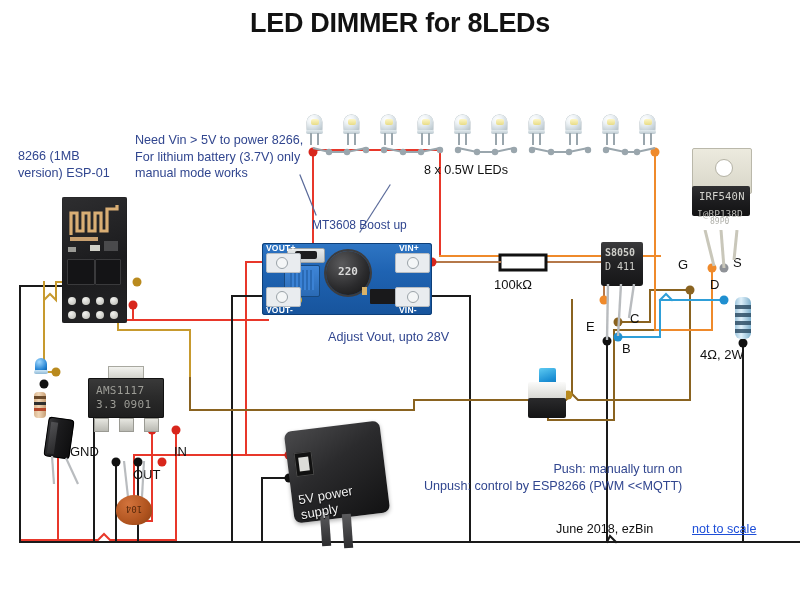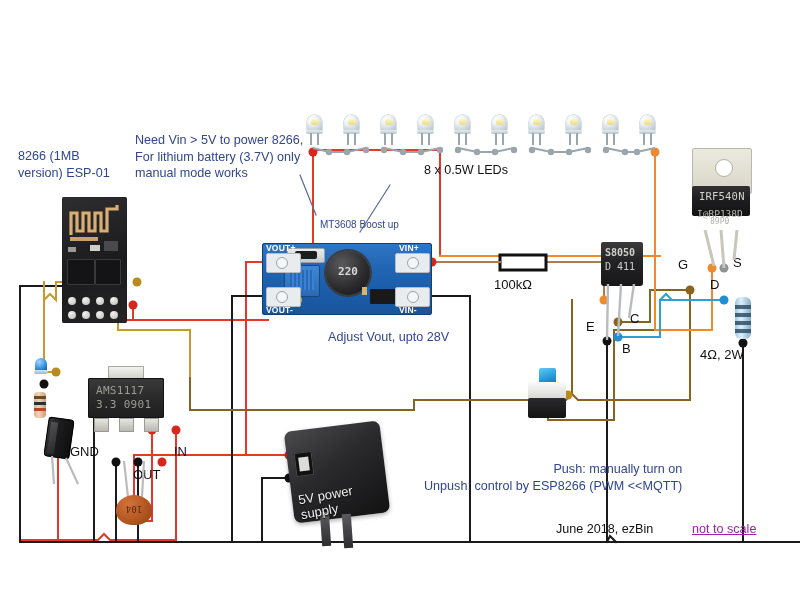--- a/index.html
+++ b/index.html
@@ -139,20 +139,21 @@
        background:linear-gradient(180deg,#fdf6c8,#e8dc86);}
   .sled .skirt{position:absolute;left:0;top:15px;width:17px;height:4px;border-radius:2px;
        background:linear-gradient(180deg,#e4ecf0,#b9c6cd);}
   .sled .lg{position:absolute;top:18px;width:2px;height:12px;background:#9aa6ad;}
 </style>
 </head>
 <body>
 
 <div id="stage">
 
+  <div id="title">LED DIMMER for 8LEDs</div>
 
   <svg id="wires" viewBox="0 0 800 606">
     <g fill="none" stroke-linecap="square" stroke-linejoin="miter">
 
       <g stroke="#e8372a" stroke-width="2">
 
         <path d="M313,152 L313,262 L268,262"></path>
 
         <path d="M100,305 L100,312 L106,306 L112,312 L112,305"></path>
         <path d="M100,312 L100,320 L268,320"></path>
@@ -275,32 +276,32 @@
     </g>
   </svg>
 
   <div class="lbl note" style="left:18px;top:148px;">8266 (1MB
 version) ESP-01</div>
 
   <div class="lbl note" style="left:135px;top:132px;">Need Vin &gt; 5V to power 8266,
 For lithium battery (3.7V) only
 manual mode works</div>
 
-  <div class="lbl note" style="left:320px;top:218px;font-size:10px;">MT3608 Boost up</div>
+  <div class="lbl note" style="left:312px;top:218px;font-size:12px;">MT3608 Boost up</div>
 
   <div class="lbl note" style="left:328px;top:329px;font-size:12.6px;">Adjust Vout, upto 28V</div>
 
   <div class="lbl" style="left:424px;top:162px;font-size:12.6px;color:#111;">8 x 0.5W LEDs</div>
 
   <div class="lbl note" style="left:424px;top:461px;text-align:right;">Push: manually turn on
 Unpush: control by ESP8266 (PWM &lt;&lt;MQTT)</div>
 
   <div class="lbl" style="left:556px;top:521px;font-size:12.6px;color:#111;">June 2018, ezBin</div>
 
-  <div class="lbl uline" style="left:692px;top:521px;font-size:12.6px;color:#a21caf;">not to scale</div>
+  <div class="lbl uline" style="left:692px;top:521px;font-size:12.6px;color:#1d4ed8;">not to scale</div>
 
   <div class="lbl" style="left:494px;top:276px;font-size:13px;color:#111;">100kΩ</div>
 
   <div class="lbl" style="left:700px;top:346px;font-size:13px;color:#111;">4Ω, 2W</div>
 
   <div class="lbl pinlbl" style="left:70px;top:443px;">GND</div>
   <div class="lbl pinlbl" style="left:133px;top:466px;">OUT</div>
   <div class="lbl pinlbl" style="left:174px;top:443px;">IN</div>
 
   <div class="lbl pinlbl" style="left:586px;top:318px;">E</div>

